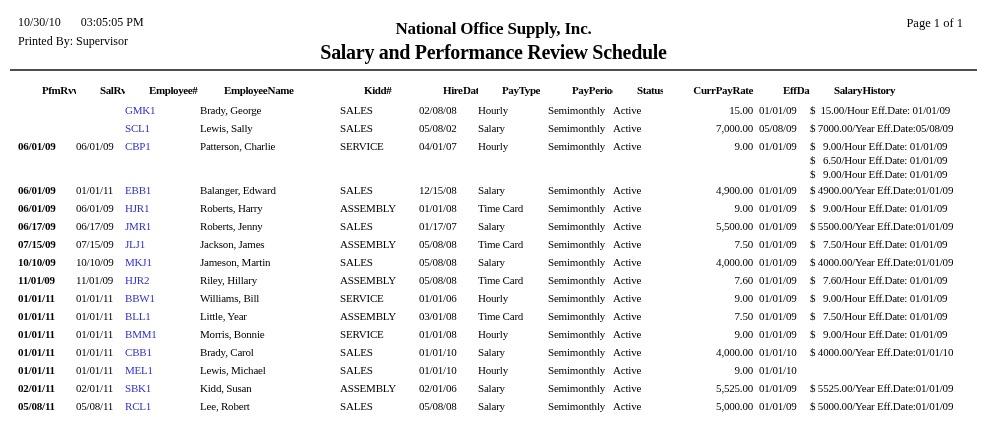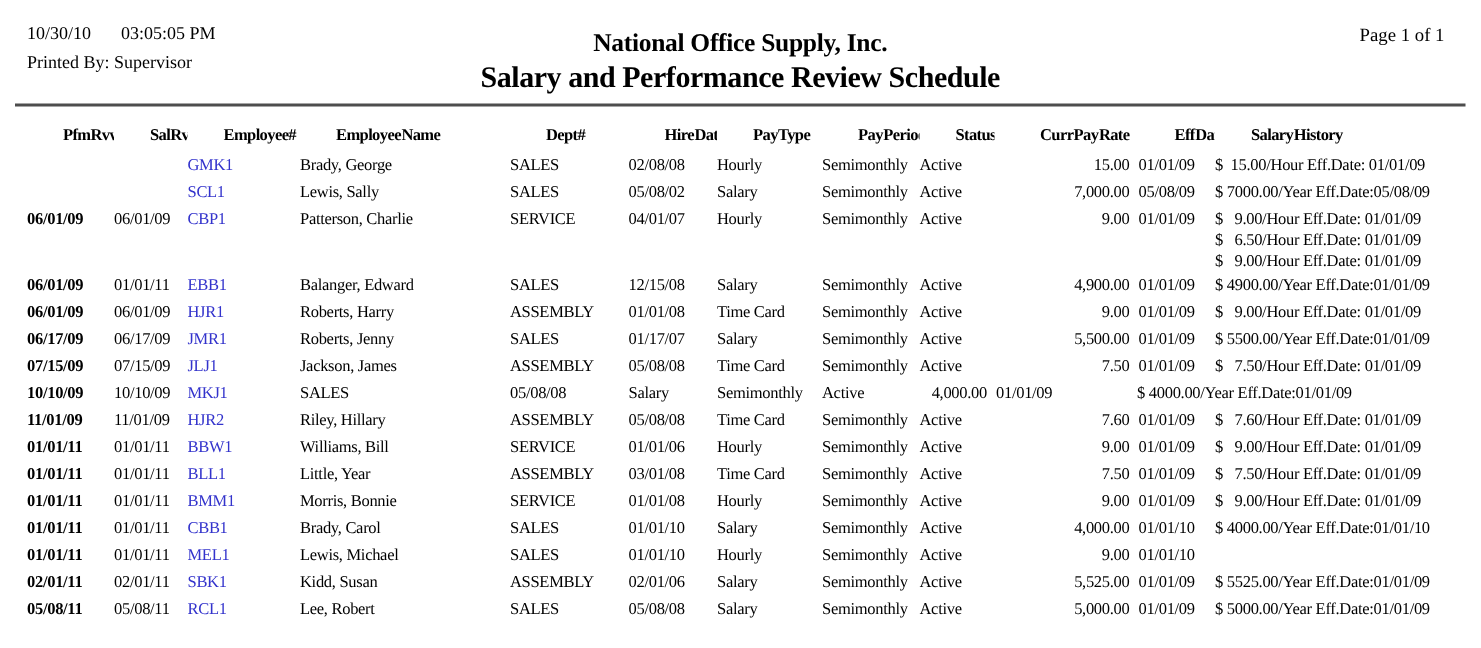--- a/index.html
+++ b/index.html
@@ -70,21 +70,21 @@
   <div class="hdr-right">Page 1 of 1</div>
 
   <div class="rule"></div>
 
   <div class="tbl">
     <div class="grid-row thead">
       <div class="cell">PfmRvw</div>
       <div class="cell">SalRvw</div>
       <div class="cell">Employee#</div>
       <div class="cell">Employee Name</div>
-      <div class="cell">Dept#</div>
+      <div class="cell">Kidd#</div>
       <div class="cell">Hire Date</div>
       <div class="cell">Pay Type</div>
       <div class="cell">Pay Period</div>
       <div class="cell">Status</div>
       <div class="cell c-rate">Curr Pay Rate</div>
       <div class="cell c-eff">Eff Date</div>
       <div class="cell">Salary History</div>
     </div>
 
     <div>
@@ -190,20 +190,21 @@
     <div class="cell">Active</div>
     <div class="cell c-rate">7.50</div>
     <div class="cell c-eff">01/01/09</div>
     <div class="cell c-hist"><div class="hist-line">$   7.50/Hour Eff.Date: 01/01/09</div></div>
   </div>
 
   <div class="grid-row row">
     <div class="cell c-pfm">10/10/09</div>
     <div class="cell">10/10/09</div>
     <div class="cell c-id">MKJ1</div>
+    <div class="cell">Jameson, Martin</div>
     <div class="cell">SALES</div>
     <div class="cell">05/08/08</div>
     <div class="cell">Salary</div>
     <div class="cell">Semimonthly</div>
     <div class="cell">Active</div>
     <div class="cell c-rate">4,000.00</div>
     <div class="cell c-eff">01/01/09</div>
     <div class="cell c-hist"><div class="hist-line">$ 4000.00/Year Eff.Date:01/01/09</div></div>
   </div>
 

